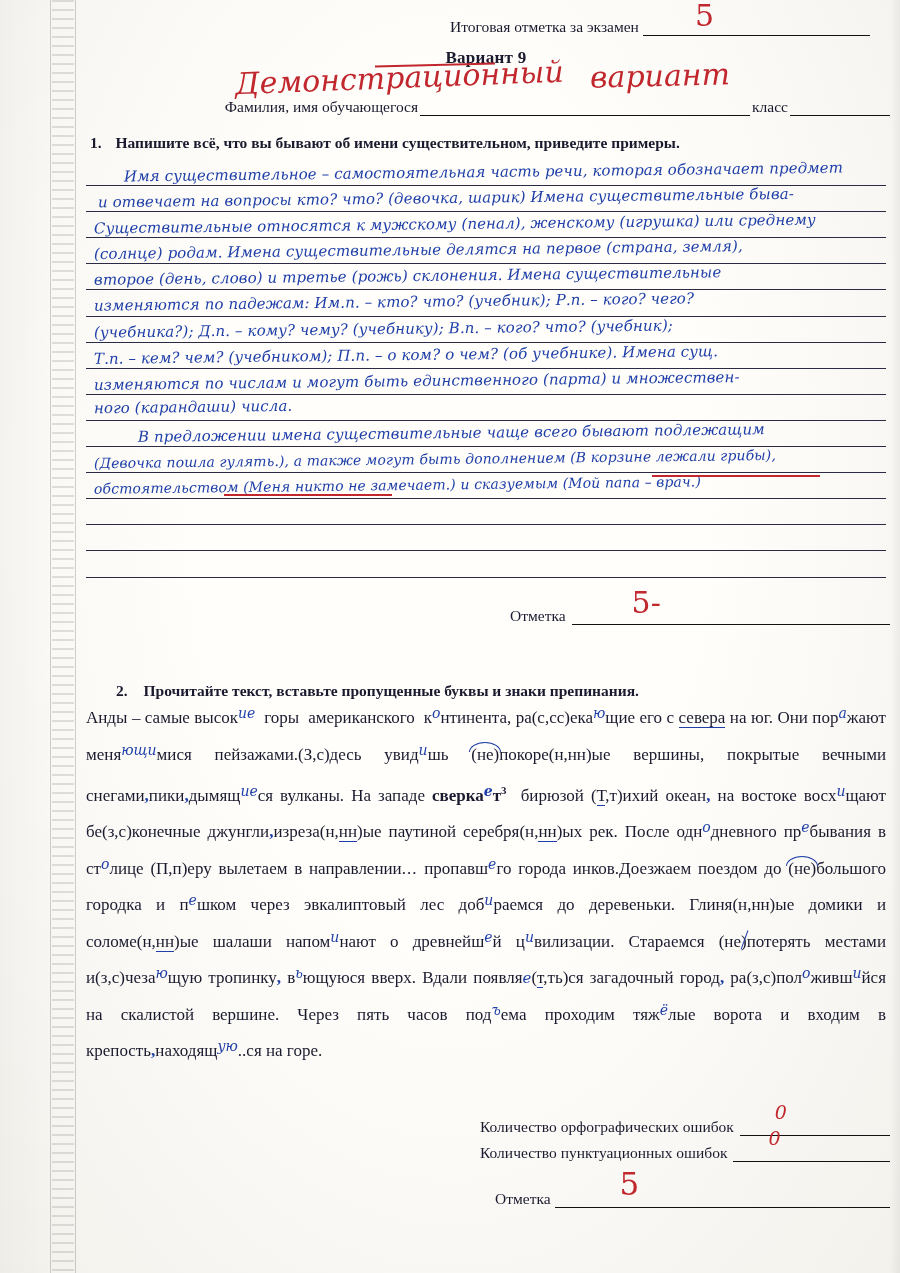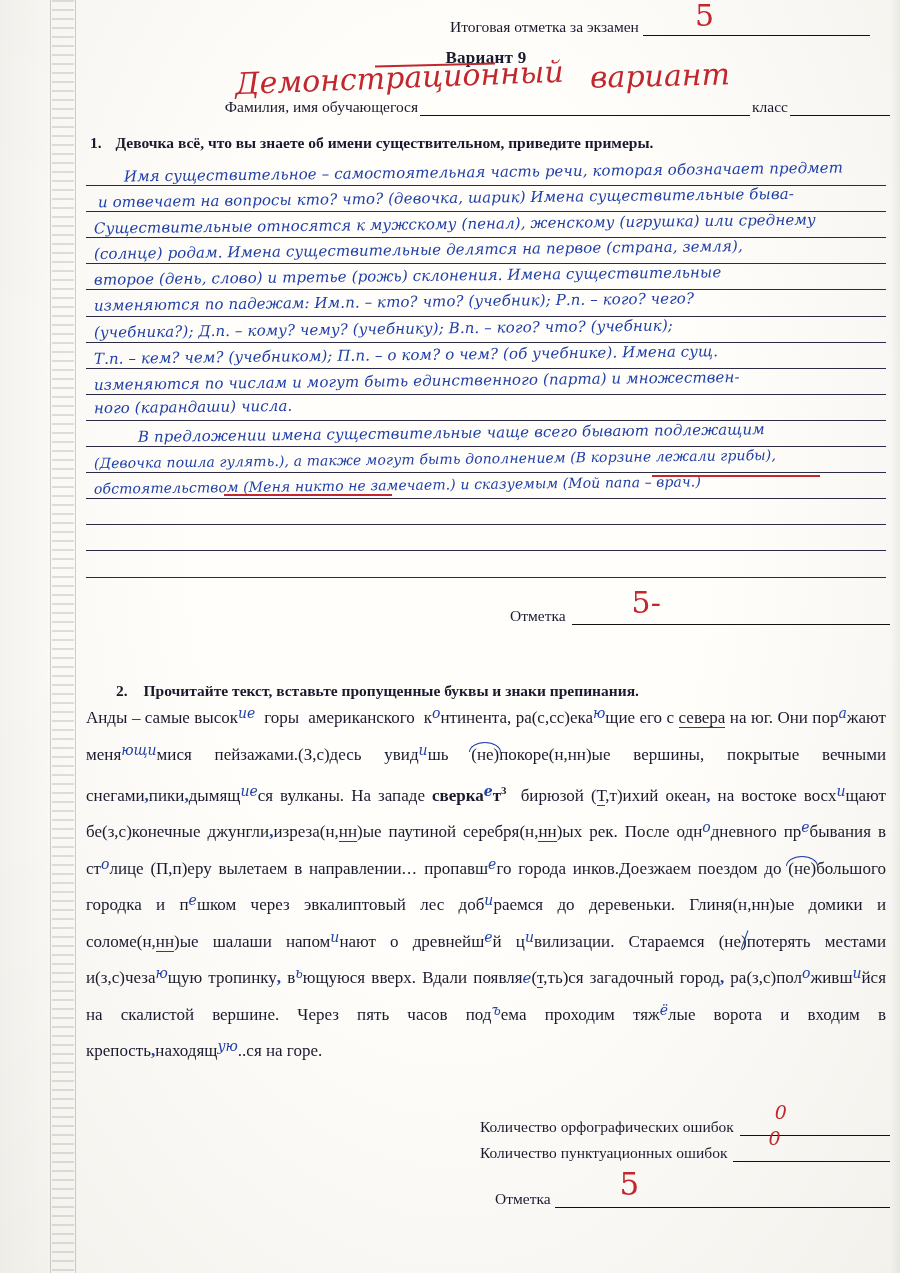--- a/index.html
+++ b/index.html
@@ -370,21 +370,21 @@
 
     <div class="fam-row">
       <span>Фамилия, имя обучающегося</span>
       <span class="blank-long"></span>
       <span>класс</span>
       <span class="blank-short"></span>
     </div>
 
     <div class="task1-head">
       <span class="num">1.</span>
-      <span>Девочка всё, что вы знаете об имени существительном, приведите примеры.</span>
+      <span>Напишите всё, что вы бывают об имени существительном, приведите примеры.</span>
     </div>
 
     <div class="lines-block">
       <div class="ln">
           <span class="hw tilt" style="left:38px; top:3px;">Имя существительное – самостоятельная часть речи, которая обозначает предмет</span>
         </div>
       <div class="ln">
           <span class="hw tilt" style="left:12px; top:3px;">и отвечает на вопросы кто? что? (девочка, шарик) Имена существительные быва-</span>
         </div>
       <div class="ln">

